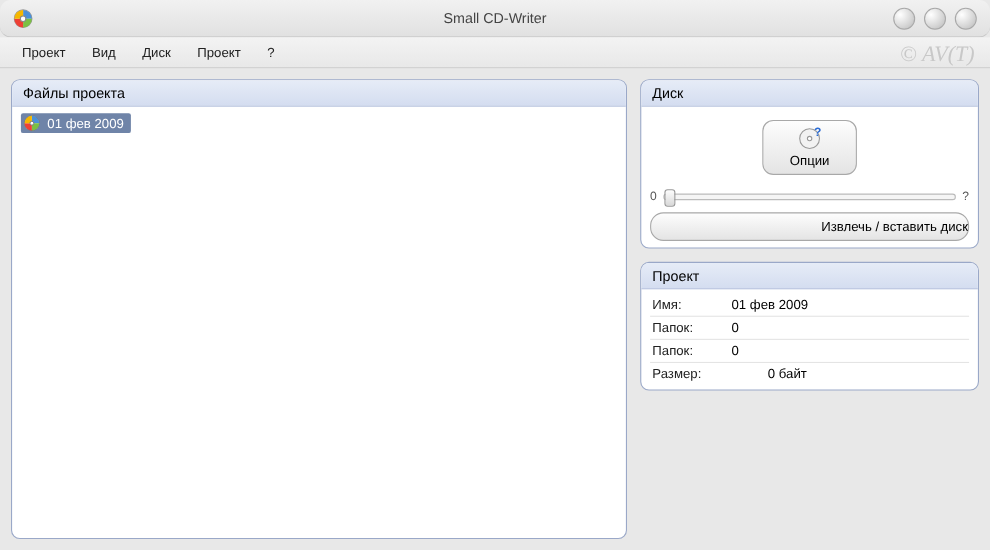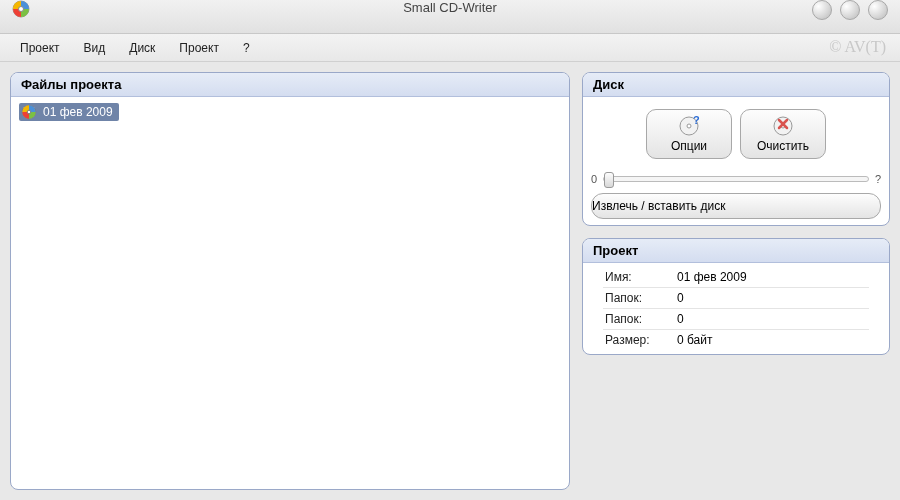--- a/index.html
+++ b/index.html
@@ -11,22 +11,23 @@
     width: 900px;
     height: 500px;
     overflow: hidden;
     color: #000;
   }
   .titlebar {
     height: 34px;
     background: linear-gradient(#f1f1f1, #e1e1e1);
     border-bottom: 1px solid #c8c8c8;
     display: flex;
-    align-items: flex-start;
+    align-items: center;
     position: relative;
+    border-radius: 10px;
   }
   .titlebar .app-icon {
     margin-left: 12px;
     width: 18px; height: 18px;
     display:flex;align-items:center;justify-content:center;
   }
   .titlebar .title {
     position: absolute;
     left: 0; right: 0;
     text-align: center;
@@ -59,23 +60,24 @@
   .menu-item {
     padding: 4px 10px;
     color: #222;
     border-radius: 3px;
     cursor: default;
   }
   .watermark {
     position: absolute;
     right: 14px;
     top: 4px;
+    font-style: italic;
     color: #c8c8c8;
     font-family: "Times New Roman", serif;
-    font-size: 16px;
+    font-size: 20px;
   }
   .content {
     display: flex;
     padding: 10px;
     gap: 12px;
     height: calc(100% - 62px);
   }
   .left-col { flex: 1; display:flex; }
   .right-col { width: 308px; display: flex; flex-direction: column; gap: 12px; }
   .panel {
@@ -83,21 +85,21 @@
     border-radius: 8px;
     background: #fff;
     display: flex;
     flex-direction: column;
     overflow: hidden;
   }
   .panel-head {
     background: linear-gradient(#e6ecf7, #d4ddf0);
     border-bottom: 1px solid #b2bfdc;
     padding: 4px 10px;
-    font-weight: bold;
+    font-weight: normal;
     font-size: 13px;
     color: #000;
   }
   .panel-body {
     padding: 6px 8px;
     flex: 1;
   }
   
   .tree-item {
     display: inline-flex;
@@ -148,26 +150,26 @@
     border:1px solid #999;
     border-radius:3px;
   }
   .wide-btn {
     margin-top:8px;
     width:100%;
     height:26px;
     border:1px solid #a8a8a8;
     border-radius:12px;
     background: linear-gradient(#fdfdfd,#e4e4e4);
-    display:flex;align-items:center;justify-content:flex-start;
+    display:flex;align-items:center;justify-content:flex-end;
     cursor:default;
   }
   
   .info-row { display:flex; padding:3px 2px; border-bottom:1px solid #e4e4e4;}
-  .info-row:last-child { border-bottom:none;}
+  .info-row:last-child { border-bottom:none;gap:33px;}
   .info-label { width:72px; color:#222;}
   .info-value { color:#000;}
   .left-col .panel { flex:1; }
   .file-panel .panel-body { min-height: 8px; }
   svg { display:block; }
 </style>
 </head>
 <body>
 
 <div class="titlebar">
@@ -230,48 +232,37 @@
           <div class="big-btn">
             <span>
               <svg width="22" height="22" viewBox="0 0 22 22">
                 <circle cx="11" cy="11" r="9" fill="#f2f2f2" stroke="#999"></circle>
                 <circle cx="11" cy="11" r="2" fill="#fff" stroke="#999"></circle>
                 <text x="15" y="9" font-size="11" font-weight="bold" fill="#2a6bd4">?</text>
               </svg>
             </span>
             <span>Опции</span>
           </div>
-          <div class="big-btn">
-            <span>
-              <svg width="22" height="22" viewBox="0 0 22 22">
-                <circle cx="11" cy="11" r="9" fill="#f2f2f2" stroke="#999"></circle>
-                <circle cx="11" cy="11" r="2" fill="#fff" stroke="#999"></circle>
-                <line x1="7" y1="5" x2="15" y2="13" stroke="#d9534f" stroke-width="2.5" stroke-linecap="round"></line>
-                <line x1="15" y1="5" x2="7" y2="13" stroke="#d9534f" stroke-width="2.5" stroke-linecap="round"></line>
-              </svg>
-            </span>
-            <span>Очистить</span>
-          </div>
         </div>
         <div class="slider-row">
           <span>0</span>
           <div class="slider-track">
             <div class="slider-thumb"></div>
           </div>
           <span>?</span>
         </div>
         <div class="wide-btn">
           <span>Извлечь / вставить диск</span>
         </div>
       </div>
     </div>
 
     <div class="panel">
       <div class="panel-head">Проект</div>
-      <div class="panel-body" style="padding:4px 20px;">
+      <div class="panel-body" style="padding:4px 8px;">
         <div class="info-row">
           <div class="info-label">Имя:</div>
           <div class="info-value">01 фев 2009</div>
         </div>
         <div class="info-row">
           <div class="info-label">Папок:</div>
           <div class="info-value">0</div>
         </div>
         <div class="info-row">
           <div class="info-label">Папок:</div>

